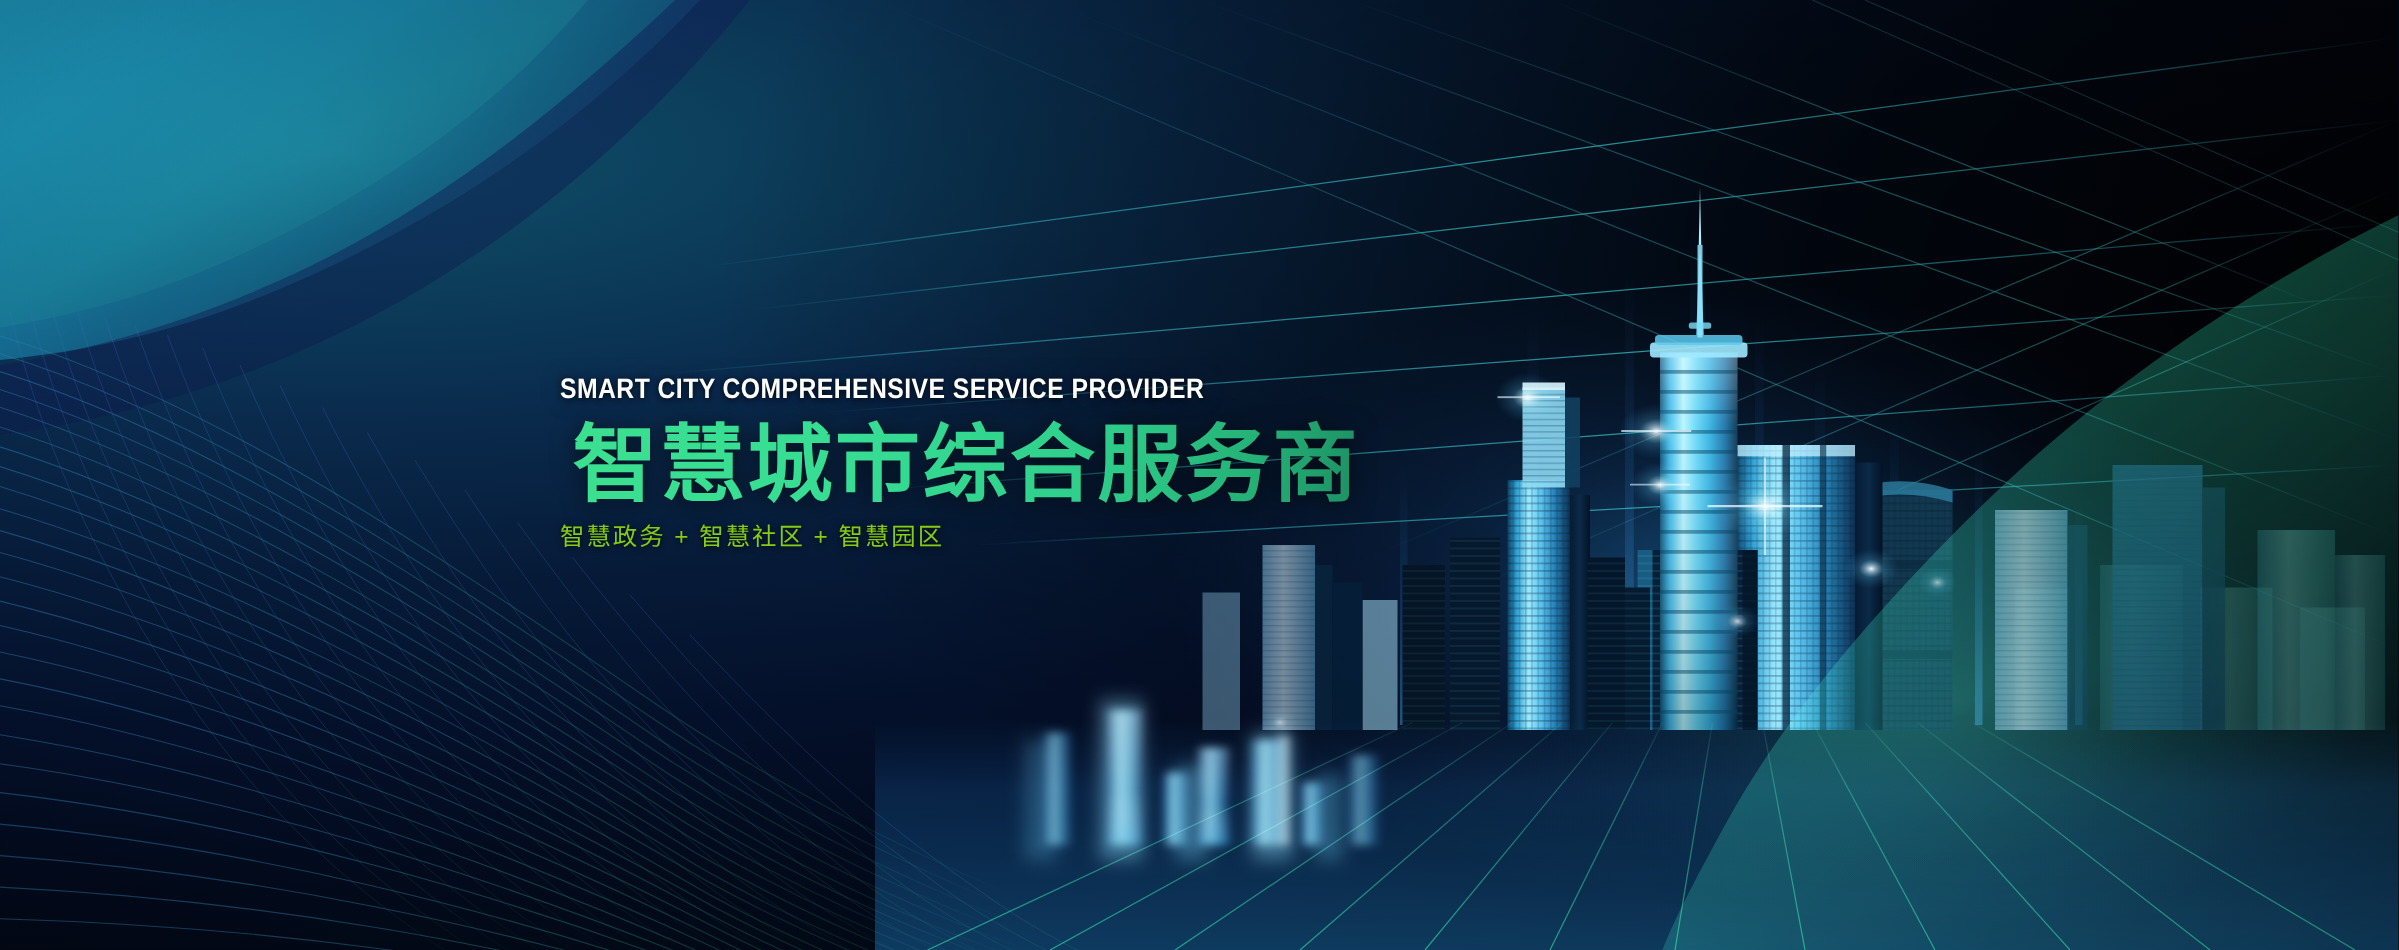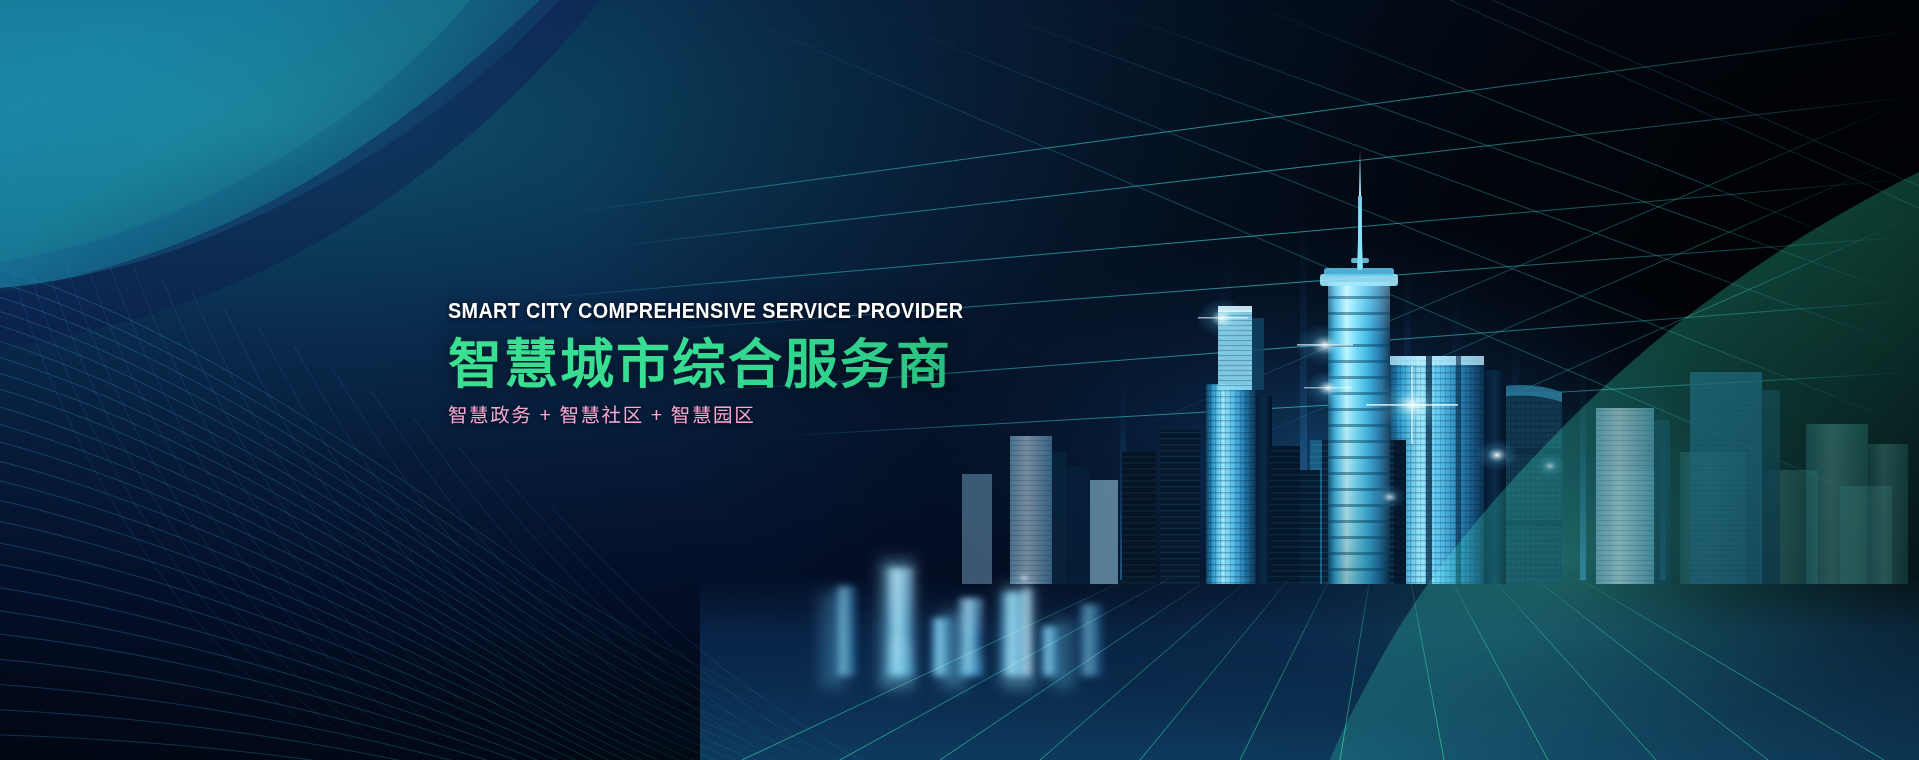--- a/index.html
+++ b/index.html
@@ -71,24 +71,24 @@
     line-height:1;
     letter-spacing:.4px;
     color:#ffffff;
     transform:scaleX(.88);
     transform-origin:left center;
     white-space:nowrap;
     text-shadow:0 1px 5px rgba(0,0,0,.85), 0 0 16px rgba(10,40,80,.8);
     margin:0;
   }
   .headline{
-    margin:13px 0 0 0;
+    margin:13px 0 0 10px;
     font-family:"Liberation Sans","DejaVu Sans",sans-serif;
     font-weight:700;
-    font-size:54px;
+    font-size:68px;
     line-height:1.06;
     letter-spacing:2px;
     white-space:nowrap;
     background:linear-gradient(100deg,
         #3be08f 0%,
         #36dd93 30%,
         #2fcf8b 55%,
         #25b277 72%,
         #1b8a60 86%,
         #17724f 96%,
@@ -99,21 +99,21 @@
     -webkit-text-fill-color:transparent;
     filter:drop-shadow(0 2px 10px rgba(0,0,0,.6));
   }
   .subline{
     margin:13px 0 0 0;
     font-family:"Liberation Sans","DejaVu Sans",sans-serif;
     font-weight:500;
     font-size:19.5px;
     line-height:1;
     letter-spacing:1.6px;
-    color:#f9a8d4;
+    color:#84cc16;
     white-space:nowrap;
     text-shadow:0 1px 6px rgba(0,0,0,.85);
   }
 </style>
 </head>
 <body>
 
 <div class="banner">
 
   <div class="layer sky"></div>

